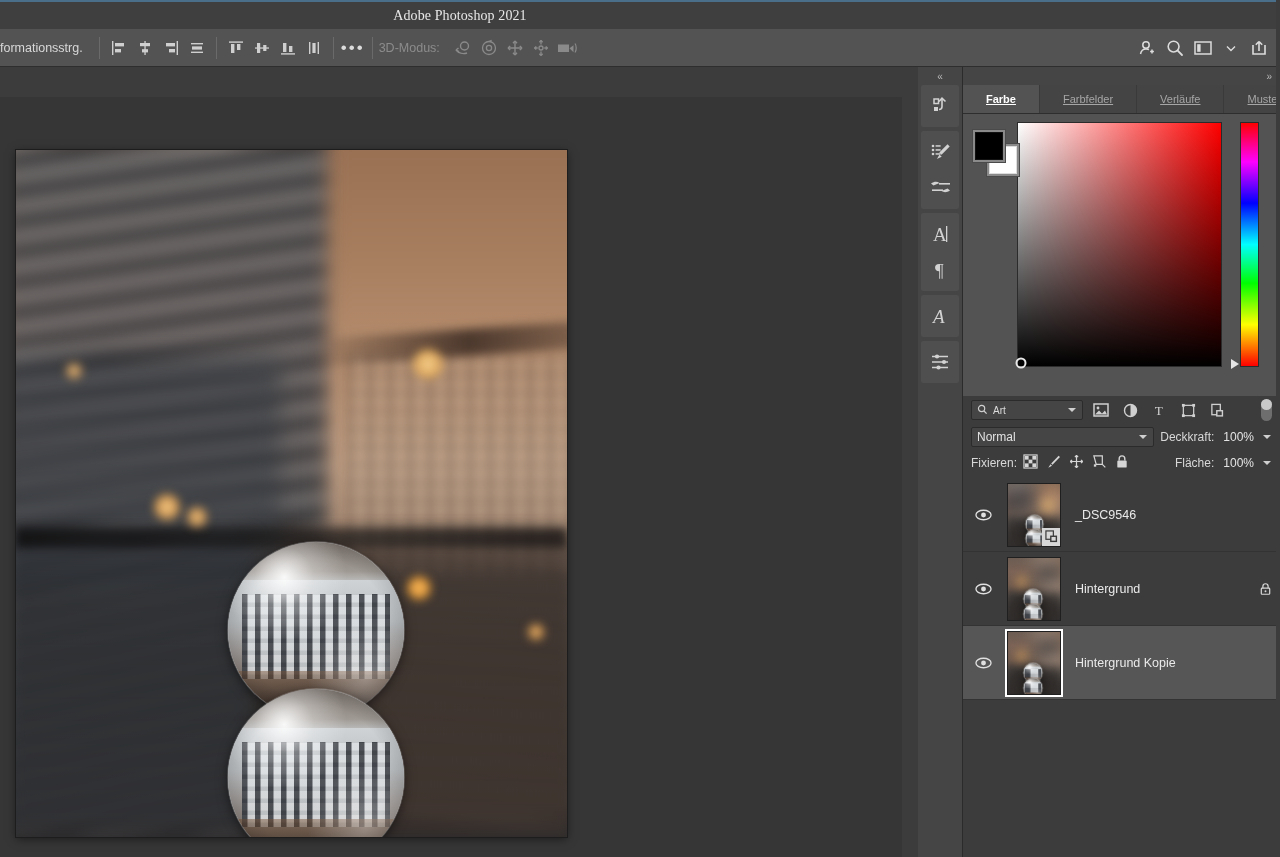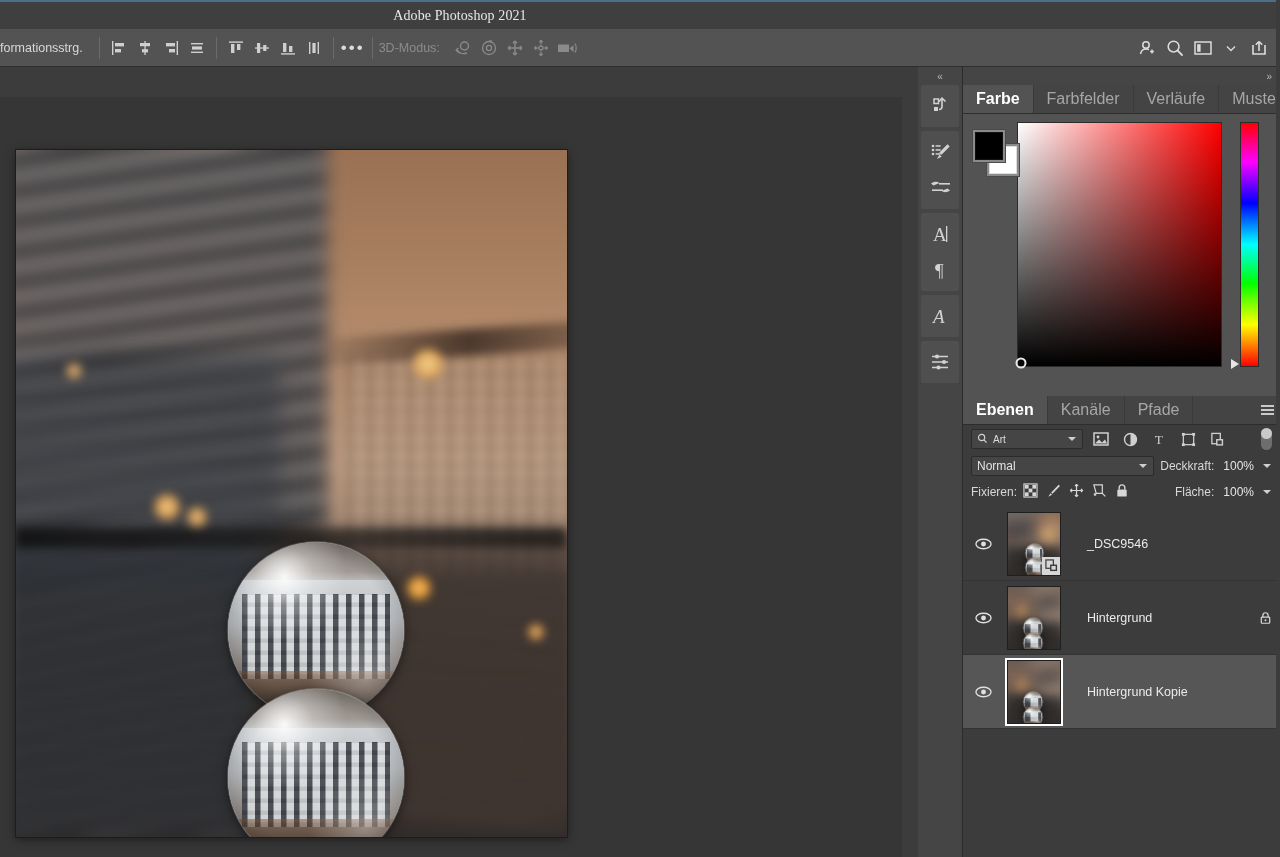--- a/index.html
+++ b/index.html
@@ -199,23 +199,24 @@
   }
   .dock-collapse {
     height: 18px; display: flex; align-items: center; justify-content: flex-end;
     padding-right: 8px; color: #b9b9b9; font-size: 10px; background: #454545;
   }
   .tabrow {
     display: flex; height: 29px; background: #444444; align-items: stretch;
     border-bottom: 1px solid #2e2e2e;
   }
   .ptab {
-    display: flex; align-items: center; padding: 0 13px; font-size: 16px;
+    display: flex; align-items: center; padding: 0 23px; font-size: 11px;
     color: #a6a6a6; background: #444444; border-right: 1px solid #3a3a3a;
     white-space: nowrap;
+    text-decoration: underline;
   }
   .ptab.active { background: #535353; color: #fff; font-weight: bold; }
   .tabrow .spacer { flex: 1; background: #444444; }
   .tabmenu {
     width: 26px; display: flex; align-items: center; justify-content: center;
     background: #444444;
   }
   .burger { width: 13px; }
   .burger i { display: block; height: 1.5px; background: #c9c9c9; margin: 2.5px 0; }
 
@@ -302,21 +303,21 @@
   .thumb {
     width: 54px; height: 64px; position: relative; overflow: hidden;
     border: 1px solid #1f1f1f; background: #463c36;
   }
   .thumb.sel { box-shadow: 0 0 0 2px #ffffff; }
   .thumb-photo { position: absolute; inset: 0; transform: scale(1.02); }
   .thumb .so-badge {
     position: absolute; right: 0; bottom: 0; width: 18px; height: 18px;
     background: #d7d7d7; display: flex; align-items: center; justify-content: center;
   }
-  .layername { font-size: 12.5px; color: #eaeaea; padding-left: 6px; flex: 1; margin-left: 12px; }
+  .layername { font-size: 12.5px; color: #eaeaea; padding-left: 6px; flex: 1; }
   .locktrail { width: 30px; display: flex; align-items: center; justify-content: center; }
 
   .scrollstrip {
     position: absolute; right: 0; top: 0; width: 4px; height: 857px; background: #3c3c3c;
   }
 </style>
 </head>
 <body>
 
 <div class="app">
@@ -616,39 +617,20 @@
         <div class="sw fg"></div>
         <div class="sw bg"></div>
       </div>
       <div class="sqfield">
         <div class="sqcursor"></div>
       </div>
       <div class="huebar"></div>
       <div class="huemarker"></div>
     </div>
 
-    <div class="tabrow">
-      <div class="ptab active">
-        <span>Ebenen</span>
-      </div>
-      <div class="ptab">
-        <span>Kanäle</span>
-      </div>
-      <div class="ptab">
-        <span>Pfade</span>
-      </div>
-      <div class="spacer"></div>
-      <div class="tabmenu">
-        <span class="burger">
-            <i></i>
-            <i></i>
-            <i></i>
-          </span>
-      </div>
-    </div>
 
     <div class="layerspanel">
 
       <div class="filterrow">
         <div class="filtersel">
           <span>
             <svg width="11" height="11" viewBox="0 0 12 12">
                 <circle cx="5" cy="5" r="3.4" fill="none" stroke="#cfcfcf" stroke-width="1.3"></circle>
                 <path d="M7.6 7.6L10.5 10.5" stroke="#cfcfcf" stroke-width="1.4"></path>
               </svg>

